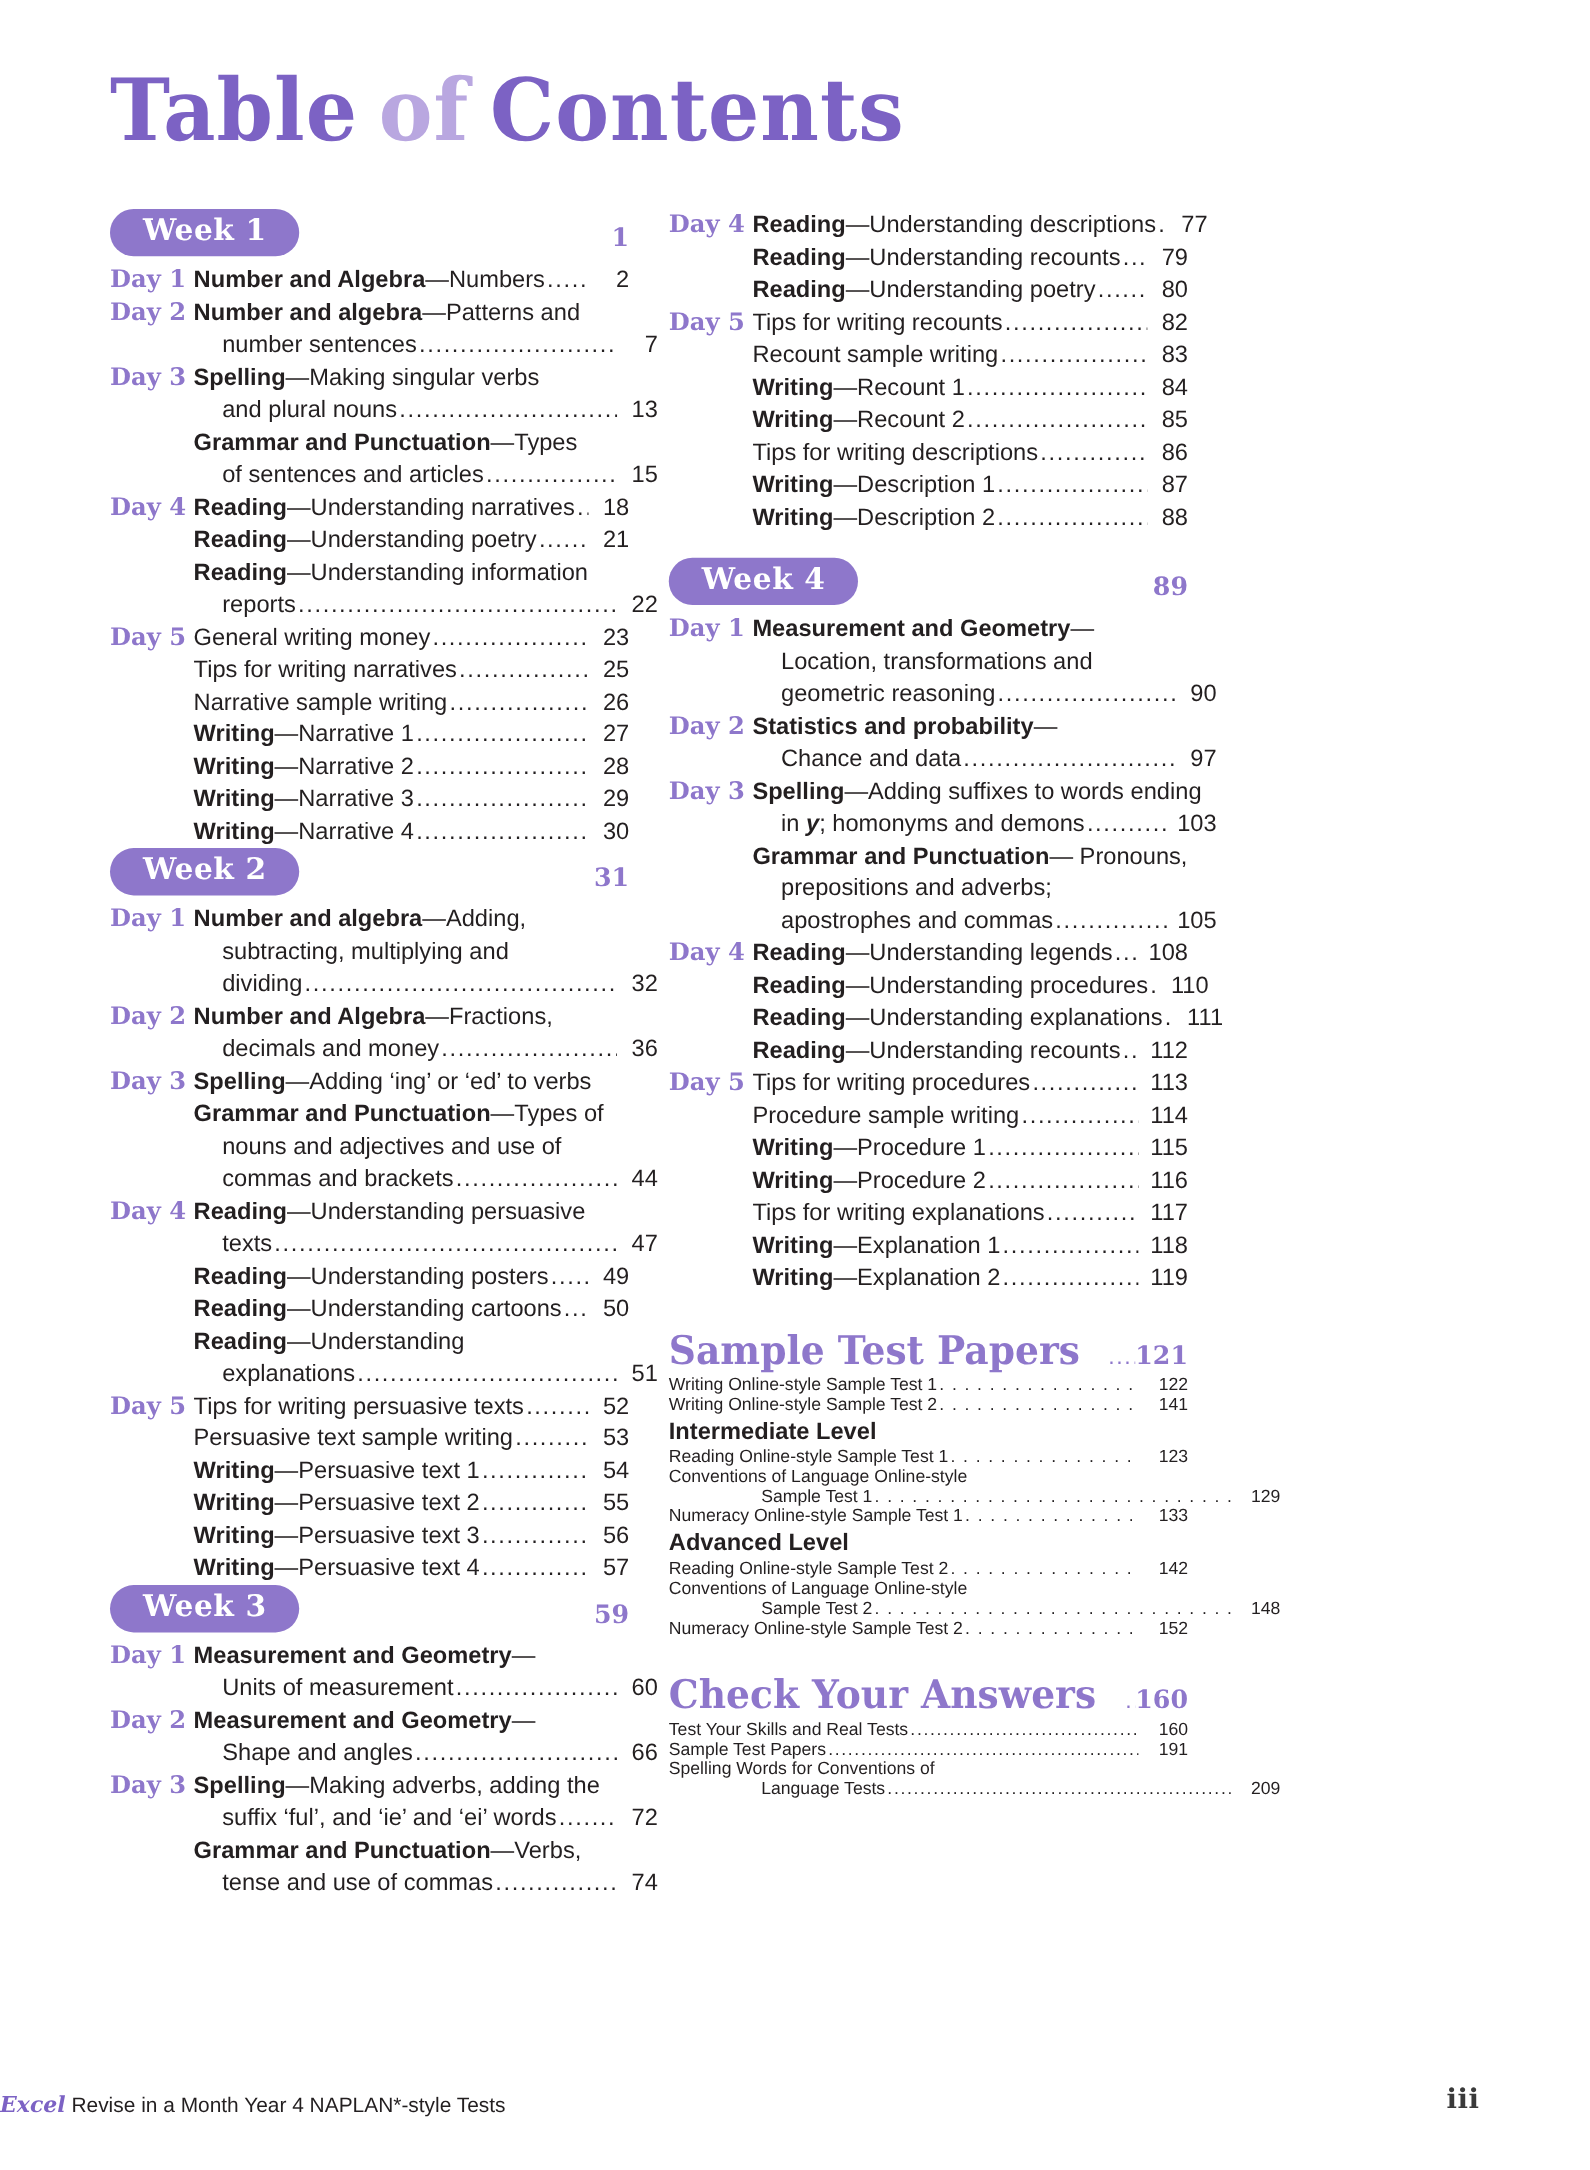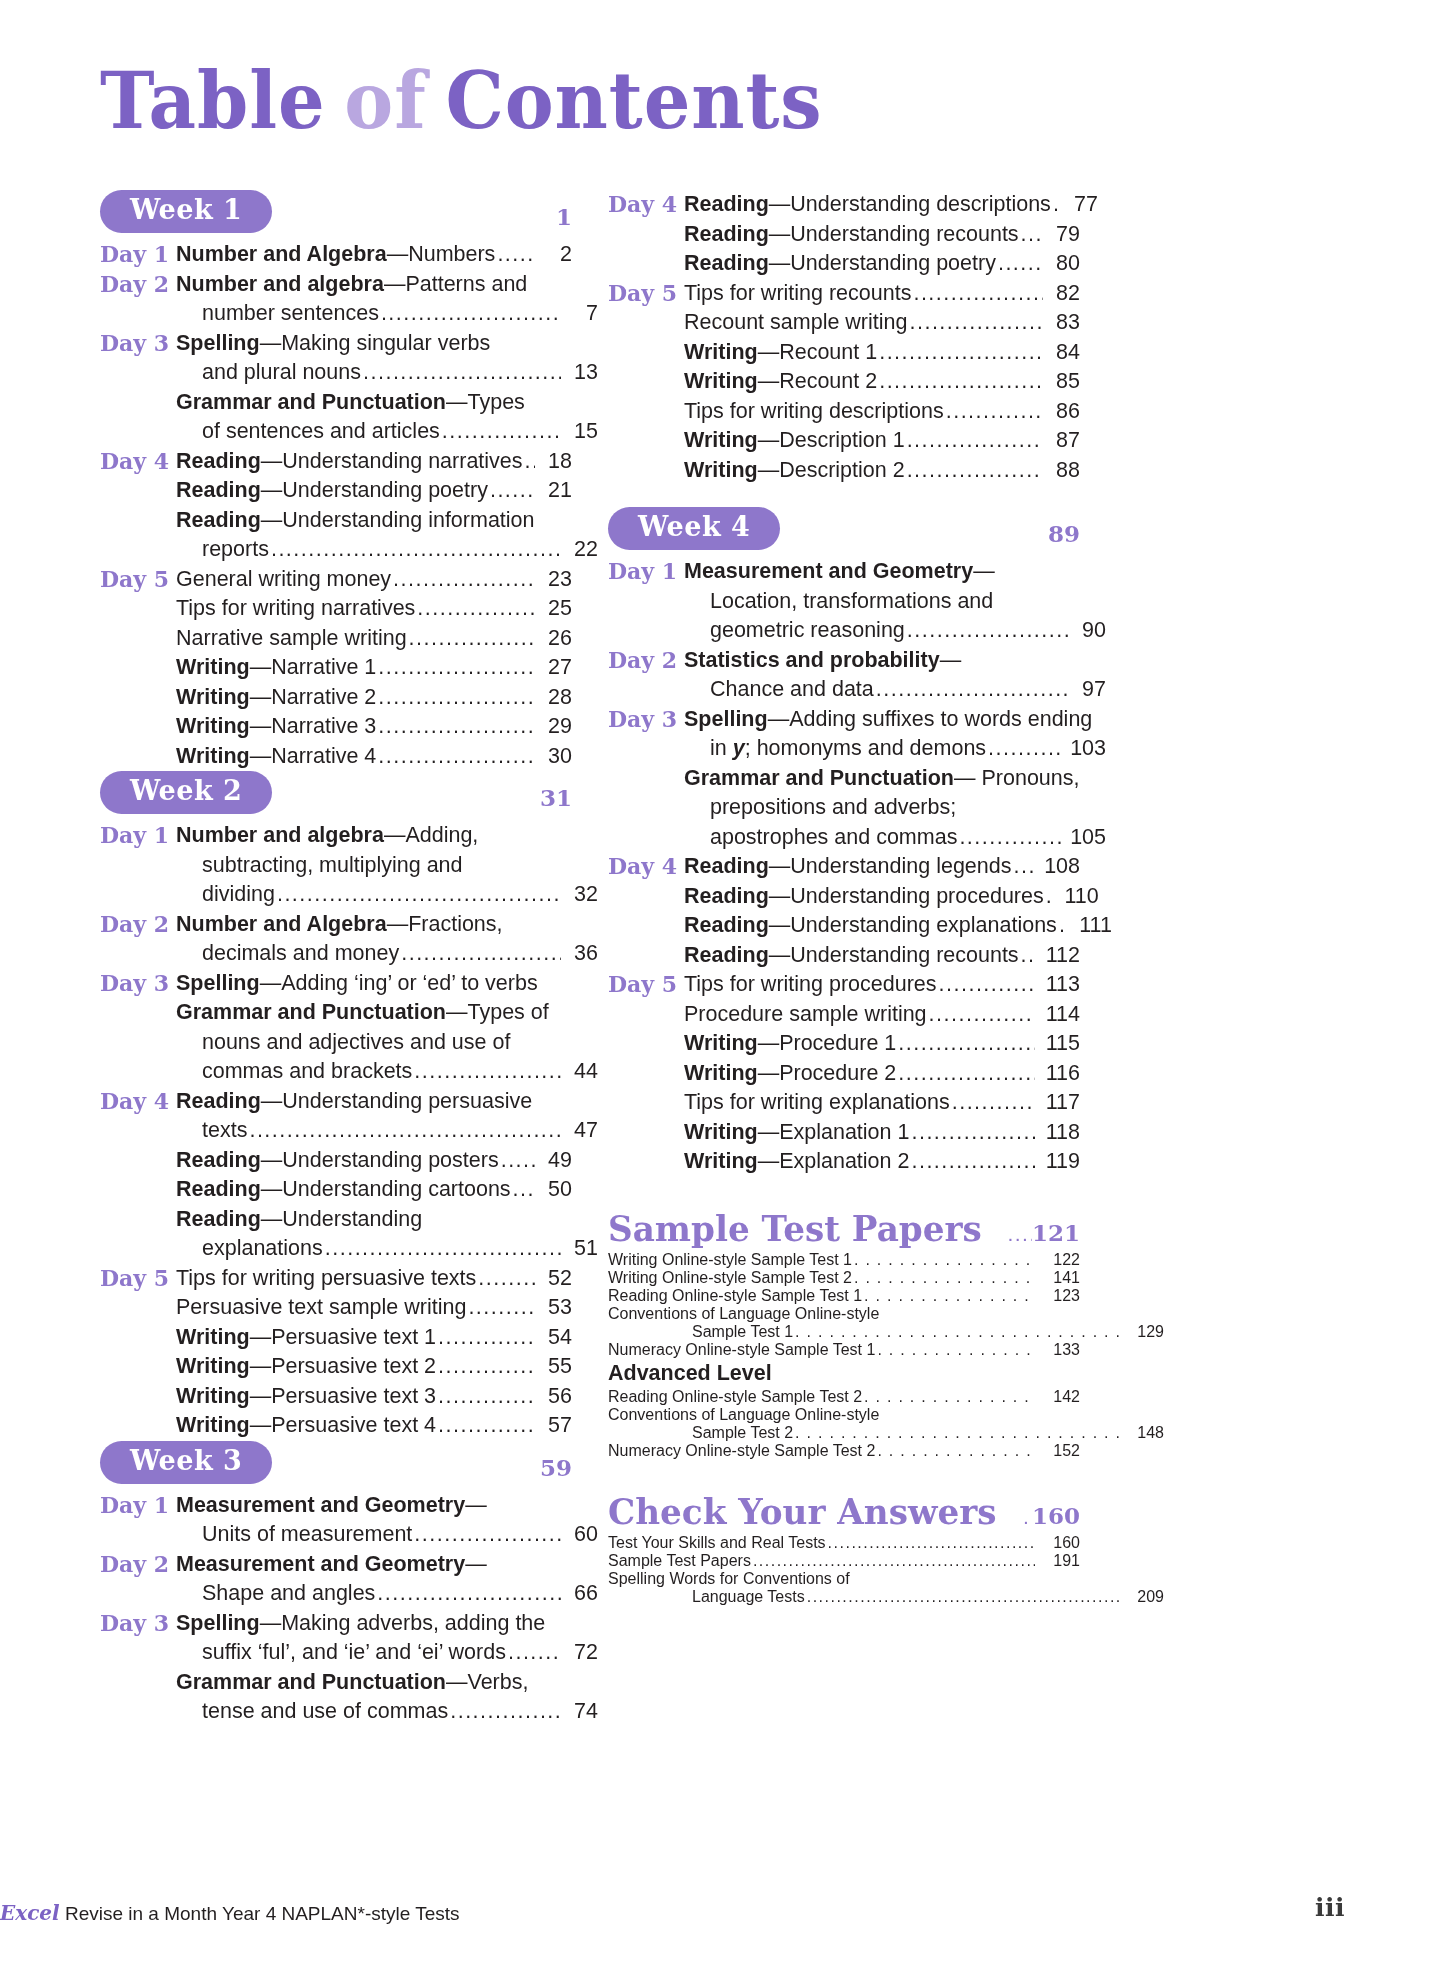--- a/index.html
+++ b/index.html
@@ -725,20 +725,25 @@
         <div class="line">
           <span class="line-text">Writing Online-style Sample Test 1</span>
           <span class="leader wide"></span>
           <span class="pg w3">122</span>
         </div>
         <div class="line">
           <span class="line-text">Writing Online-style Sample Test 2</span>
           <span class="leader wide"></span>
           <span class="pg w3">141</span>
         </div>
+        <div class="line nolead">
+          <span class="line-text subhead"><b>Intermediate Level</b></span>
+          <span class="leader"></span>
+          <span class="pg"></span>
+        </div>
         <div class="line">
           <span class="line-text">Reading Online-style Sample Test 1</span>
           <span class="leader wide"></span>
           <span class="pg w3">123</span>
         </div>
         <div class="line nolead">
           <span class="line-text">Conventions of Language Online-style</span>
           <span class="leader"></span>
           <span class="pg"></span>
         </div>

